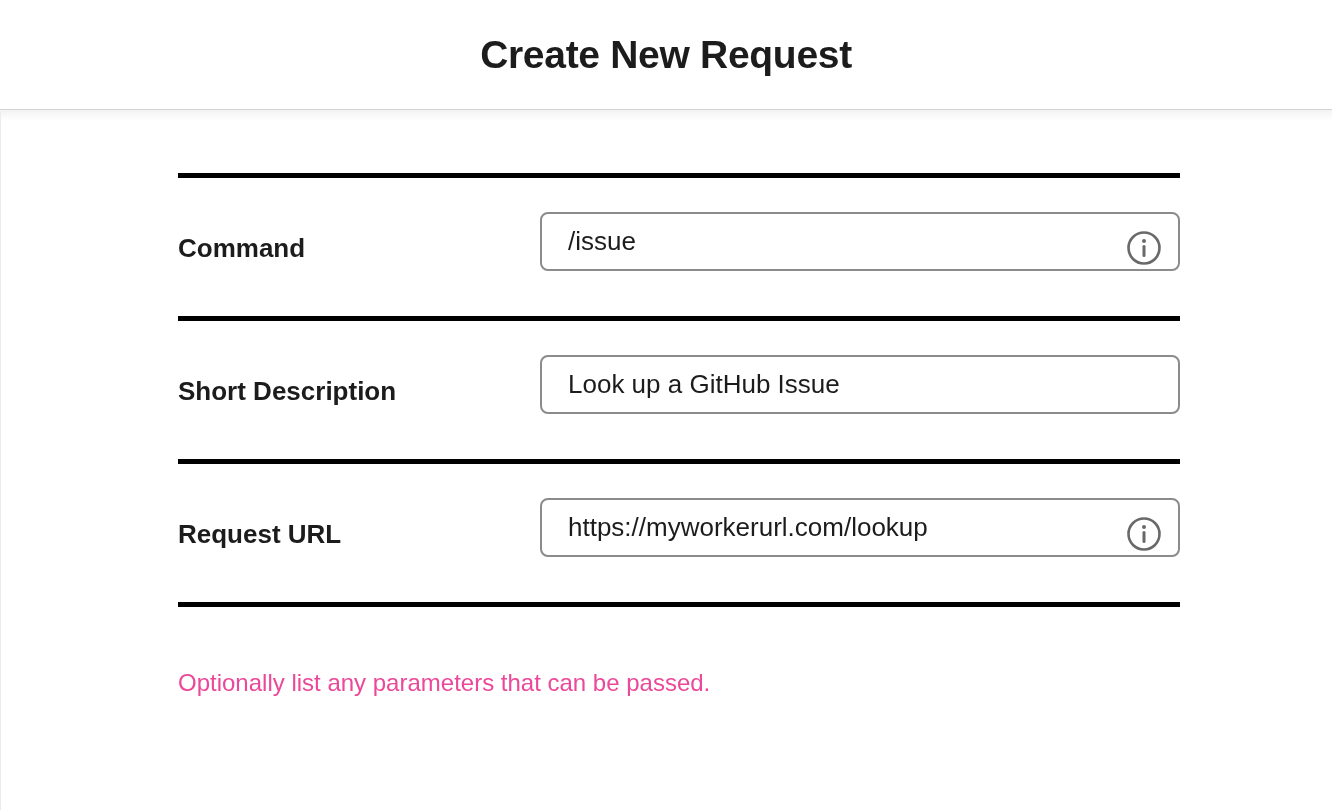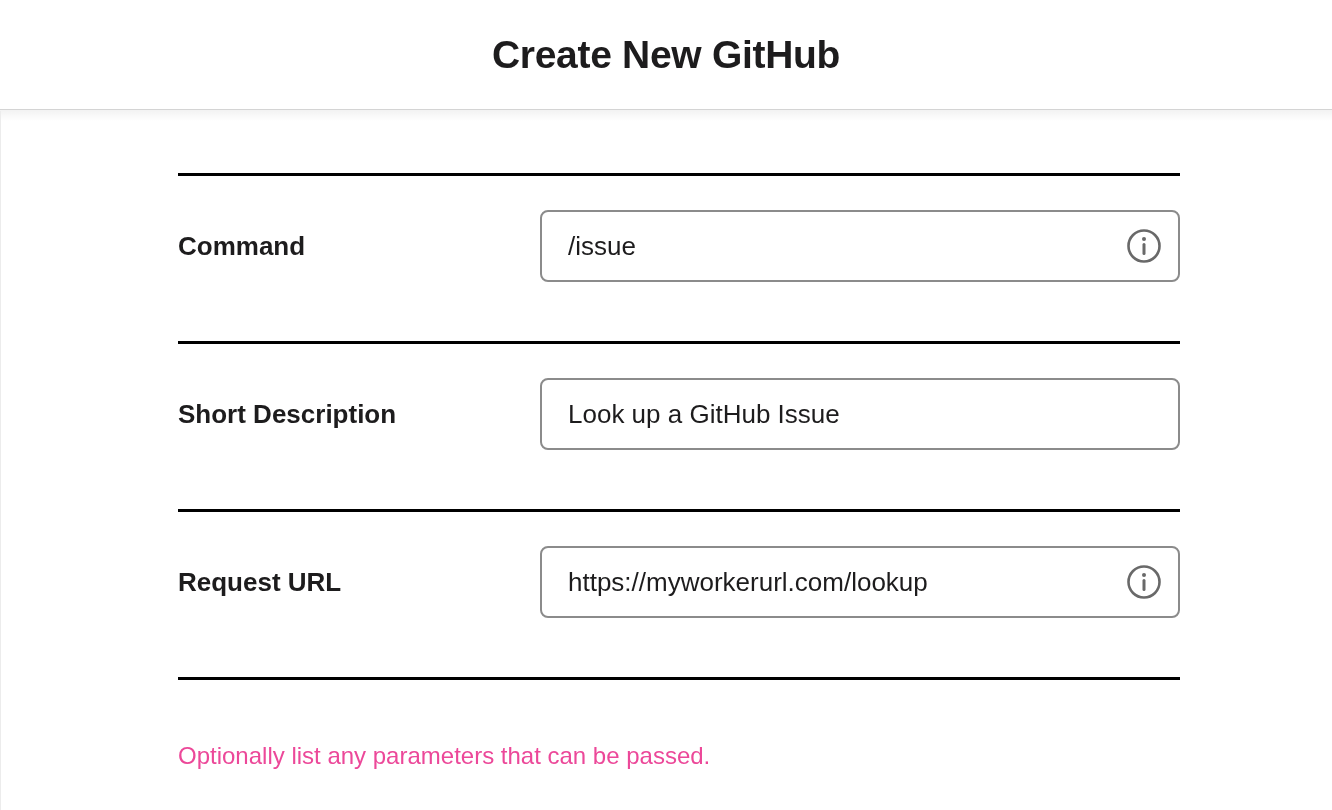--- a/index.html
+++ b/index.html
@@ -43,43 +43,43 @@
     bottom: 0;
     width: 1px;
     background: #ececec;
   }
   
   .form-main {
     width: 1002px;
     margin: 63px 0 0 178px;
   }
   .form-row {
-    border-top: 3px solid #000000;
-    padding: 34px 0 59px 0;
+    border-top: 5px solid #000000;
+    padding: 34px 0 32px 0;
     display: flex;
     align-items: center;
   }
   .field-label {
     flex: 0 0 362px;
     height: 72px;
     display: flex;
     align-items: center;
     font-size: 26px;
     font-weight: bold;
     color: #1d1c1d;
   }
   .field-col { flex: 1 1 auto; }
   .input-wrap {
     position: relative;
     width: 640px;
     height: 72px;
   }
   .text-input {
     width: 640px;
-    height: 72px;
+    height: 59px;
     border: 2px solid #8b8b8b;
     border-radius: 8px;
     background: #ffffff;
     padding: 0 70px 0 26px;
     font-family: "Liberation Sans", sans-serif;
     font-size: 26px;
     color: #1d1c1d;
     outline: none;
   }
   .text-input.no-icon { padding-right: 26px; }
@@ -99,21 +99,21 @@
   .help-text {
     margin-top: 28px;
     font-size: 24px;
     color: #ec4899;
   }
 </style>
 </head>
 <body>
 
 <header class="header">
-  <h1 class="page-title">Create New GitHub</h1>
+  <h1 class="page-title">Create New Request</h1>
 </header>
 
 <div class="left-edge"></div>
 
 <main class="form-main">
 
   <div class="form-row">
     <div class="field-label">Command</div>
     <div class="field-col">
       <div class="input-wrap">

